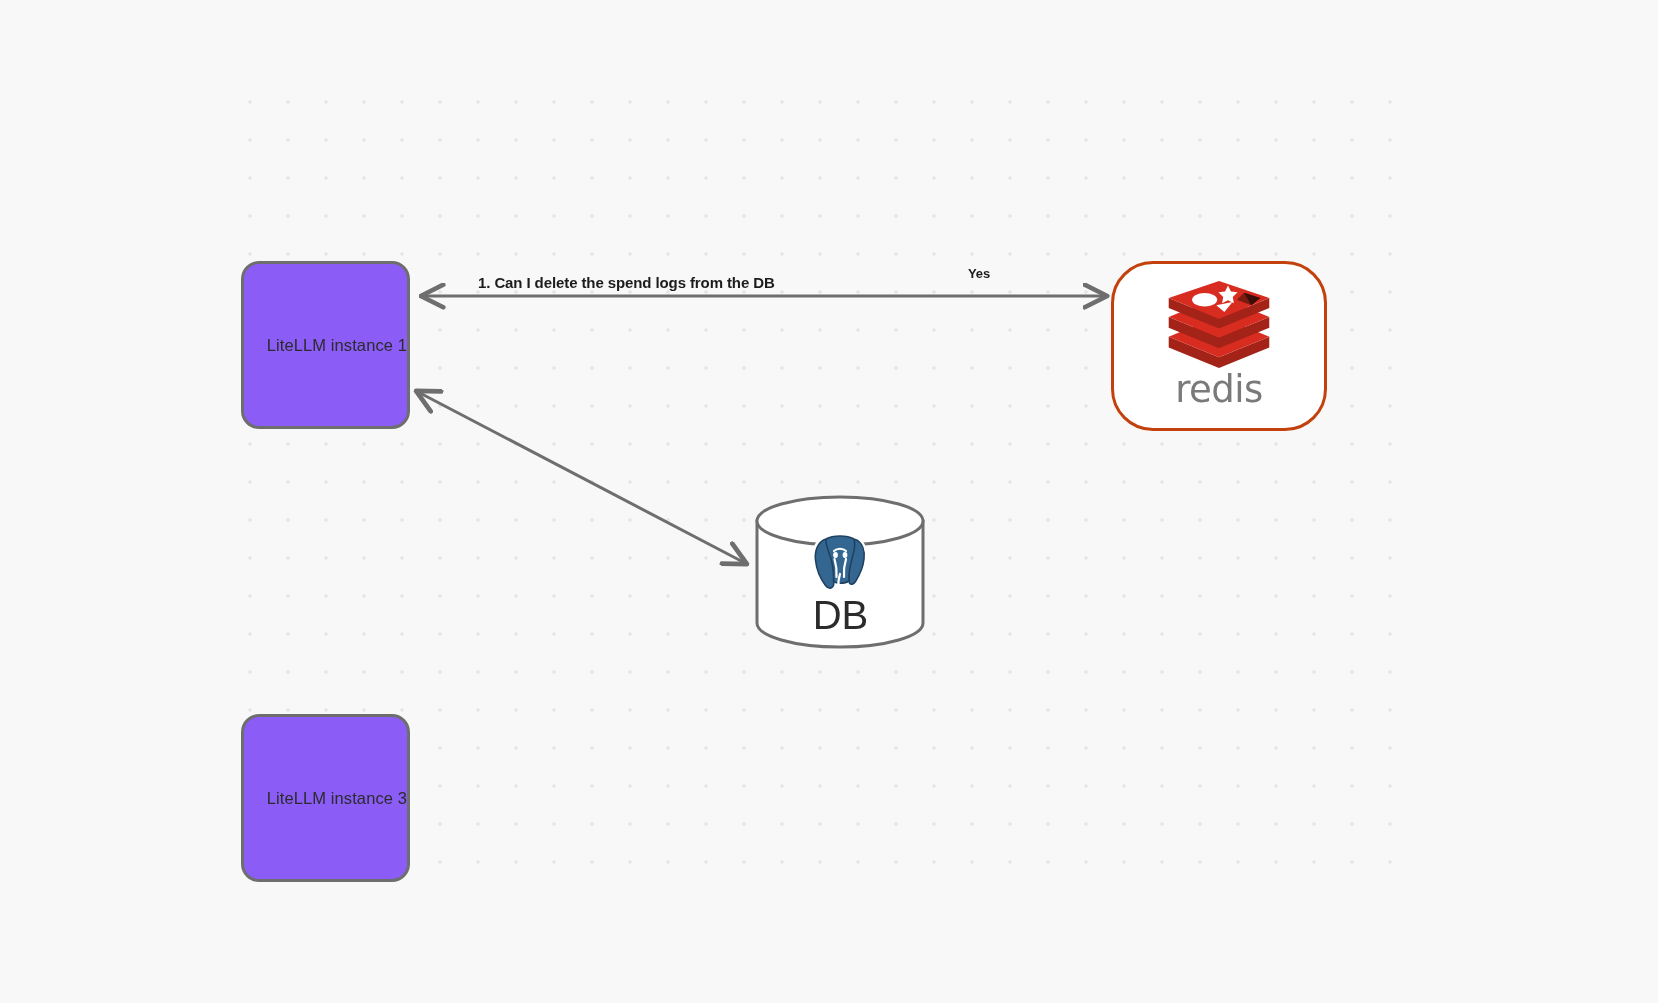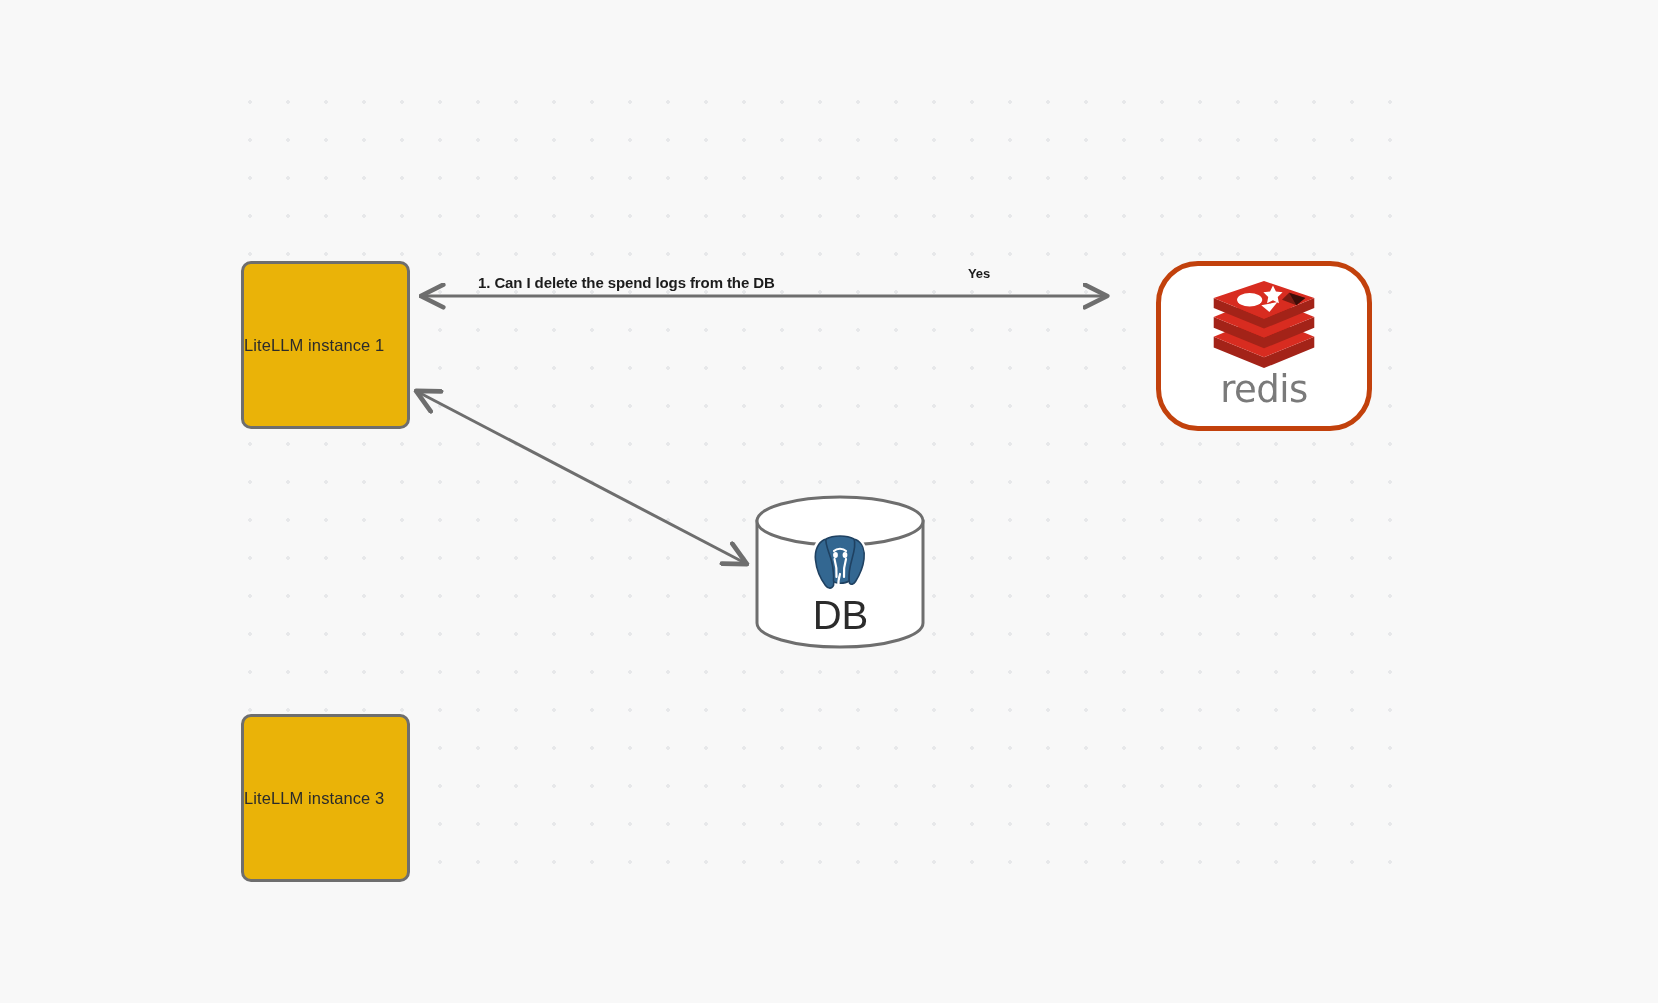--- a/index.html
+++ b/index.html
@@ -23,54 +23,53 @@
     width: 1188px;
     height: 806px;
     background-image: radial-gradient(#e7e8ea 1.9px, transparent 2.1px);
     background-size: 38px 38px;
     background-position: 3px 3px;
     pointer-events: none;
   }
   
   .node-box {
     position: absolute;
-    background: #eab308;
+    background: #8b5cf6;
     border: 3px solid #6e6e6e;
-    border-radius: 10px;
+    border-radius: 18px;
     box-sizing: border-box;
     display: flex;
     align-items: center;
-    justify-content: flex-start;
+    justify-content: flex-end;
   }
   .node-label {
     font-size: 16.5px;
     color: #2b2b2b;
     letter-spacing: 0.1px;
     font-family: "Liberation Sans", sans-serif;
   }
   #litellm-1 { left: 241px; top: 261px; width: 169px; height: 168px; }
   #litellm-2 { left: 241px; top: 488px; width: 169px; height: 168px; }
   #litellm-3 { left: 241px; top: 714px; width: 169px; height: 168px; }
 
   
   #redis-node {
     position: absolute;
     left: 1111px;
     top: 261px;
     width: 216px;
     height: 170px;
     background: #ffffff;
-    border: 5px solid #c2410c;
+    border: 3px solid #c2410c;
     border-radius: 42px;
     box-sizing: border-box;
     display: flex;
     flex-direction: column;
     align-items: center;
     justify-content: center;
-    margin-left: 45px;
   }
   #redis-logo-wrap {
     display: flex;
     flex-direction: column;
     align-items: center;
     justify-content: center;
     margin-top: -4px;
   }
   .redis-word {
     font-family: "DejaVu Sans", sans-serif;

